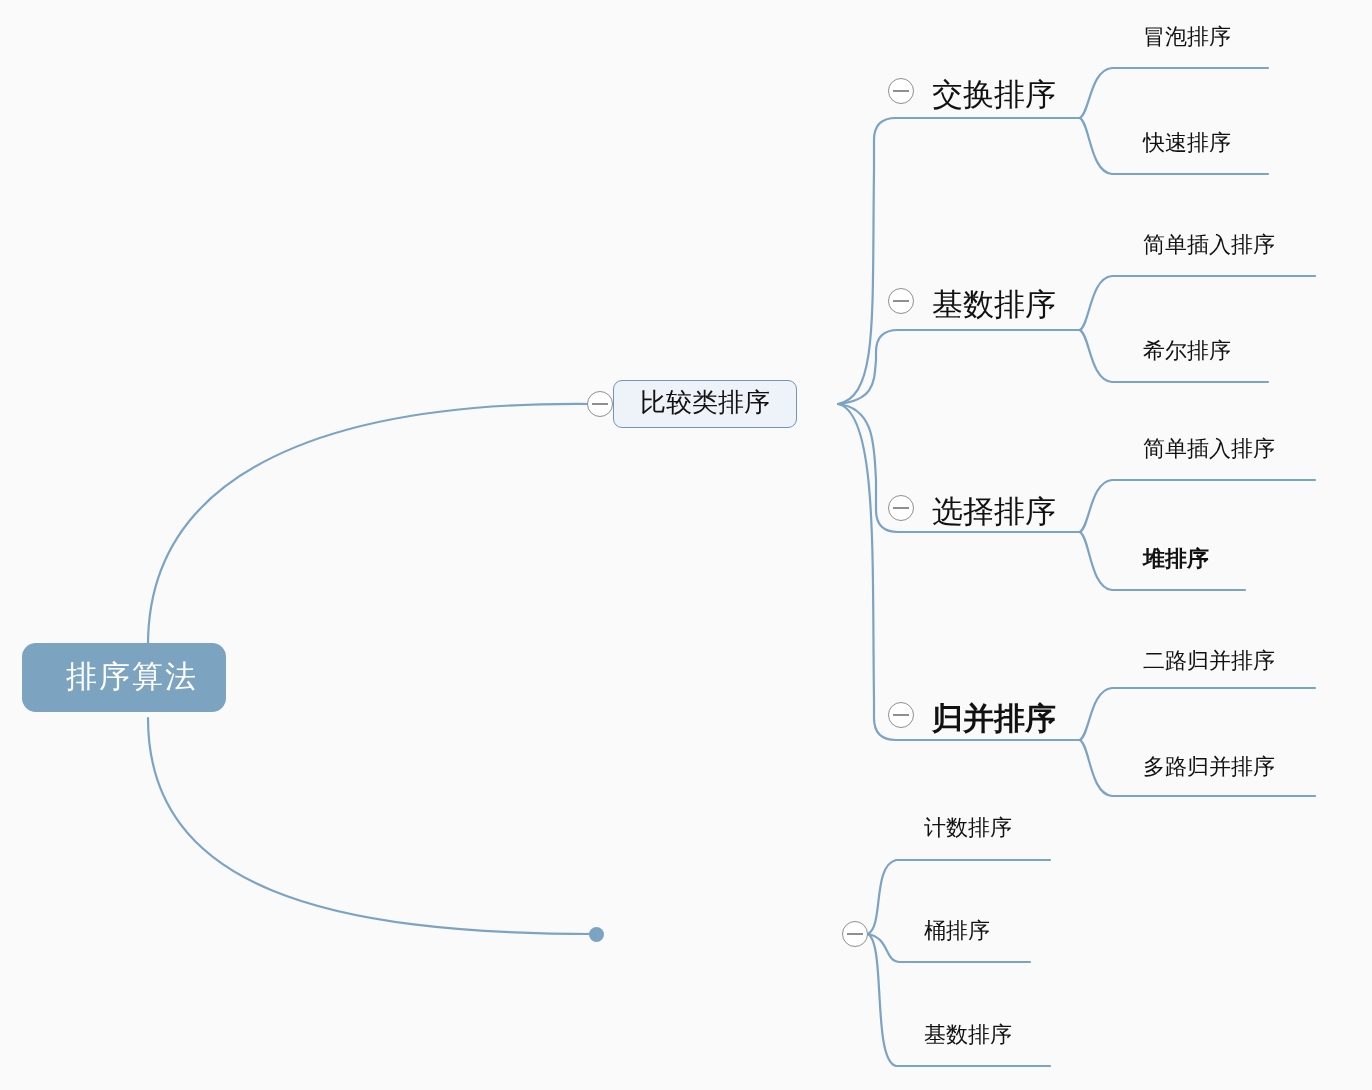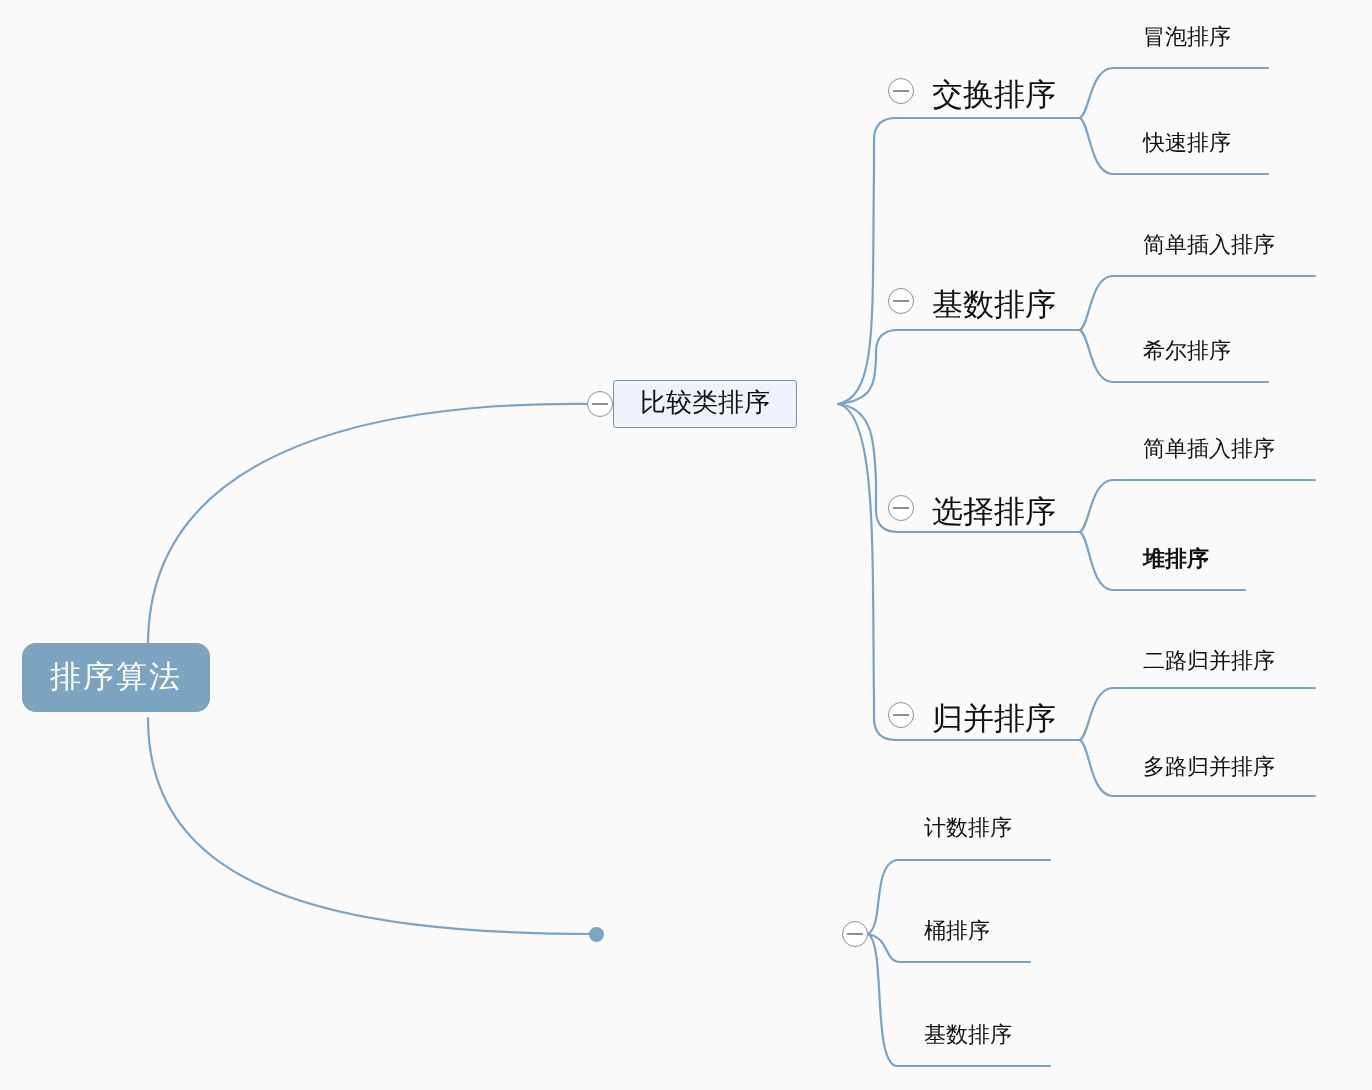--- a/index.html
+++ b/index.html
@@ -34,29 +34,29 @@
     white-space: nowrap;
     box-sizing: border-box;
   }
   
   .node-root {
     background: #7ca4c0;
     color: #ffffff;
     border-radius: 14px;
     font-size: 31px;
     letter-spacing: 2px;
-    padding: 18px 28px 20px 28px;
+    padding: 18px 28px 20px 44px;
     line-height: 1;
     font-family: "Liberation Serif", "DejaVu Serif", serif;
   }
   
   .node-l2 {
     background: #edf3f8;
     border: 1.6px solid #7494b8;
-    border-radius: 3px;
+    border-radius: 9px;
     color: #121212;
     font-size: 26px;
     padding: 9px 26px 11px 26px;
     line-height: 1;
     font-family: "Liberation Serif", "DejaVu Serif", serif;
   }
   
   .node-l3 {
     color: #111111;
     font-size: 31px;
@@ -143,21 +143,21 @@
   <div class="toggle" style="left:888px; top:78px;"></div>
   <div class="node node-l3" style="left:932px; top:79px;">交换排序</div>
 
   <div class="toggle" style="left:888px; top:288px;"></div>
   <div class="node node-l3" style="left:932px; top:289px;">基数排序</div>
 
   <div class="toggle" style="left:888px; top:495px;"></div>
   <div class="node node-l3" style="left:932px; top:496px;">选择排序</div>
 
   <div class="toggle" style="left:888px; top:702px;"></div>
-  <div class="node node-l3" style="left:932px; top:703px;">归并排序</div>
+  <div class="node node-l3" style="left:932px; top:703px;font-weight:bold;">归并排序</div>
 
   <div class="node node-l4" style="left:1143px; top:26px;">冒泡排序</div>
   <div class="node node-l4" style="left:1143px; top:132px;">快速排序</div>
 
   <div class="node node-l4" style="left:1143px; top:234px;">简单插入排序</div>
   <div class="node node-l4" style="left:1143px; top:340px;">希尔排序</div>
 
   <div class="node node-l4" style="left:1143px; top:438px;">简单插入排序</div>
   <div class="node node-l4" style="left:1143px; top:548px;font-weight:bold;">堆排序</div>
 

